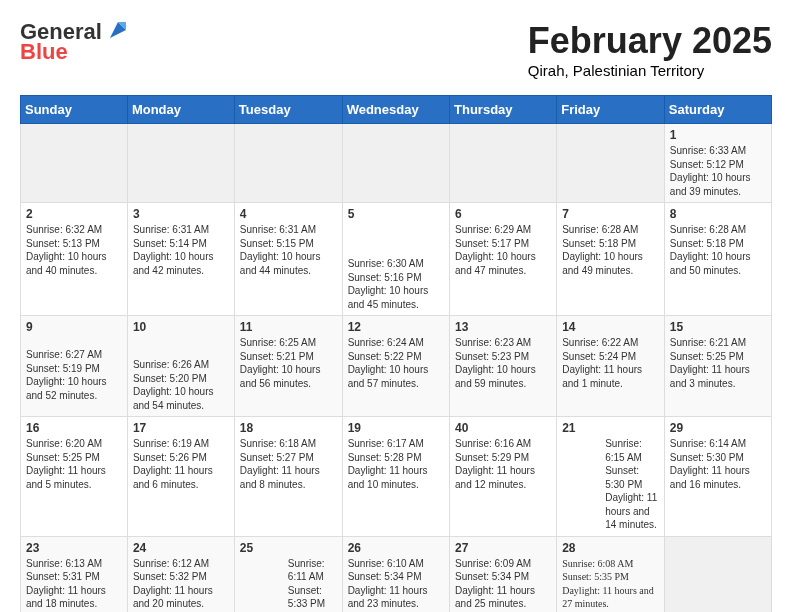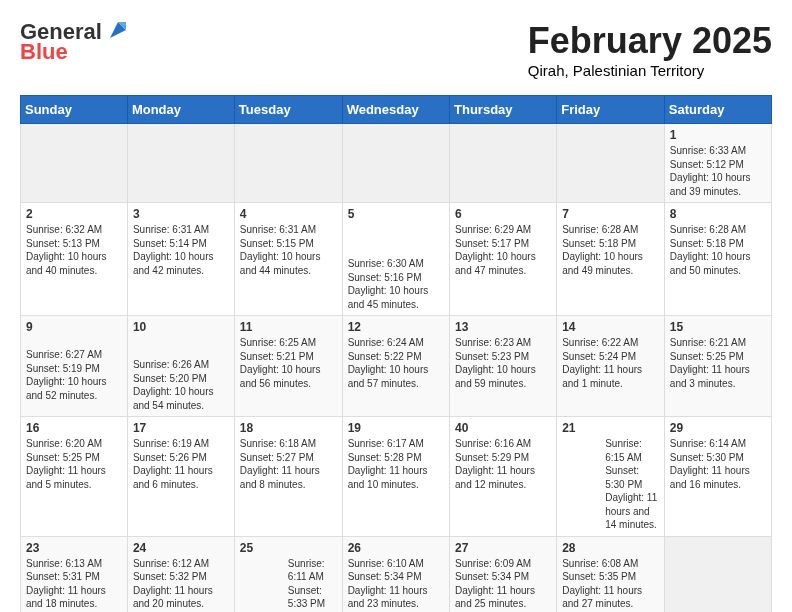--- a/index.html
+++ b/index.html
@@ -297,20 +297,20 @@
 Daylight: 11 hours and 23 minutes.</div>
         </td>
         <td>
           <span class="day-num">27</span>
           <div class="cell-content" style="white-space: pre-wrap;">Sunrise: 6:09 AM
 Sunset: 5:34 PM
 Daylight: 11 hours and 25 minutes.</div>
         </td>
         <td>
           <span class="day-num">28</span>
-          <div class="cell-content" style="white-space: pre-wrap;">Sunrise: 6:08 AM
+          <div class="cell-content" style="white-space: pre-wrap; font-family: Liberation Serif, serif;">Sunrise: 6:08 AM
 Sunset: 5:35 PM
 Daylight: 11 hours and 27 minutes.</div>
         </td>
         <td class="empty-cell"></td>
       </tr>
     </tbody>
 </table>
 
 </body></html>

